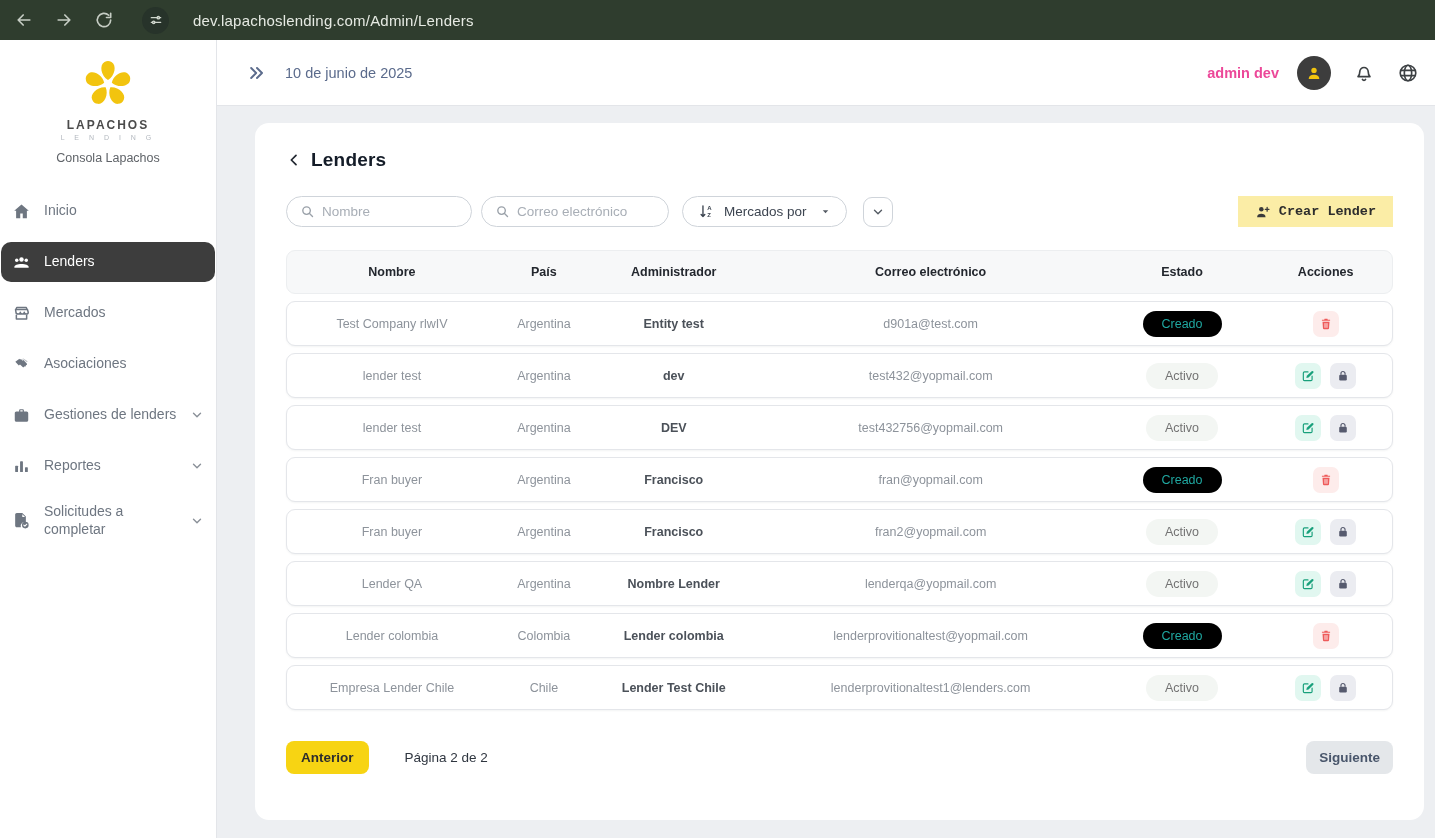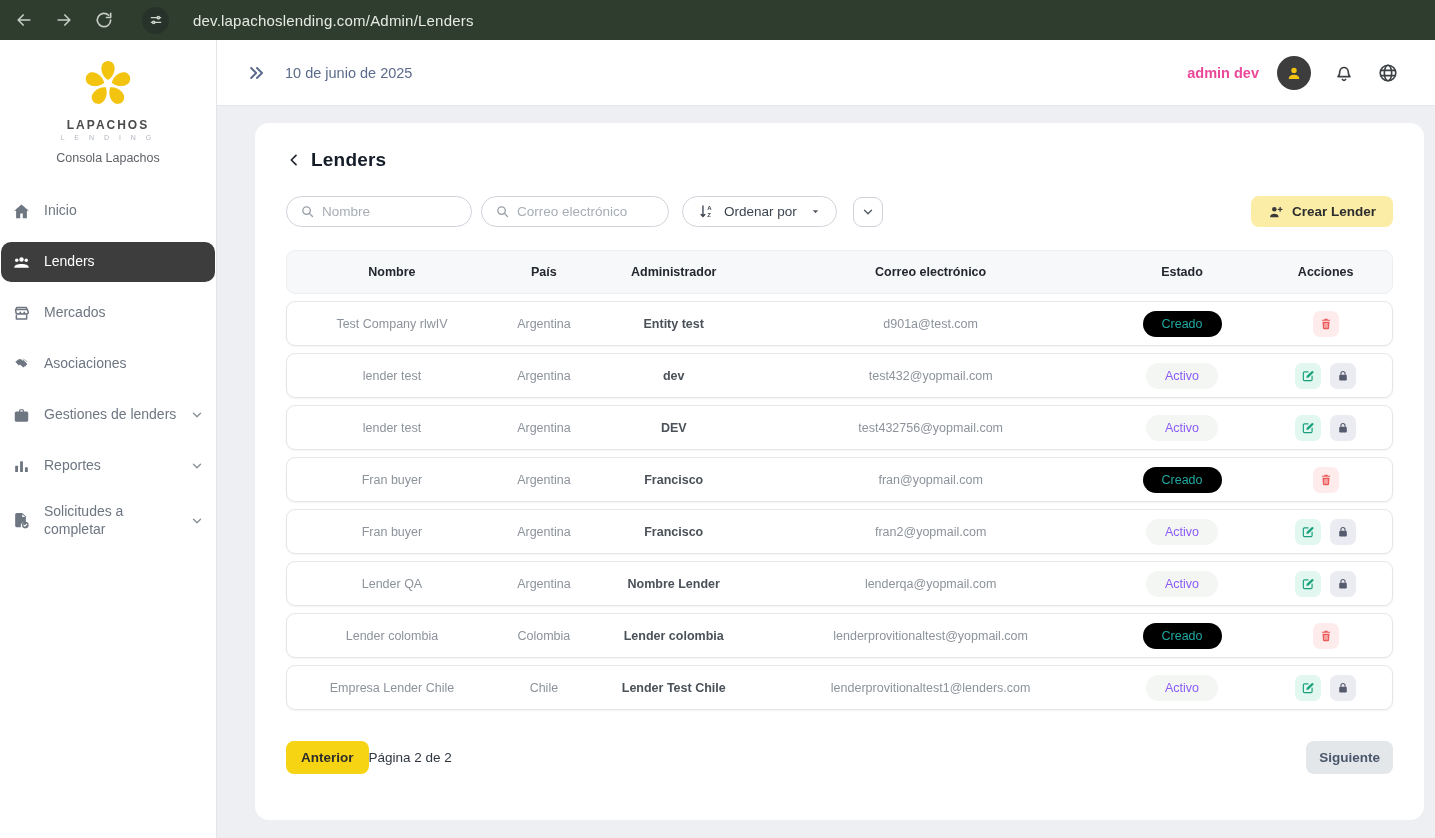--- a/index.html
+++ b/index.html
@@ -23,21 +23,21 @@
   .console-name { font-size:12.5px; color:#5f6368; margin-top:10px; }
   .nav { margin-top:26px; padding:0 1px; }
   .nav-item { min-height:40px; border-radius:10px; display:flex; align-items:center; gap:13px; padding:6px 11px; margin-bottom:11px; color:#6e7681; font-size:14px; cursor:pointer; }
   .nav-item .ic { width:19px; height:19px; flex:0 0 auto; }
   .nav-item.active { background:#3d3d3d; color:#ffffff; }
   .nav-item .lbl { flex:1; line-height:1.25; }
   .nav-item .chev { width:14px; height:14px; color:#8a9098; flex:0 0 auto; }
 
   
   .main { flex:1; display:flex; flex-direction:column; background:#edeff2; min-width:0; }
-  .main-header { height:66px; background:#ffffff; border-bottom:1px solid #e3e5e9; display:flex; align-items:center; padding:0 36px 0 30px; }
+  .main-header { height:66px; background:#ffffff; border-bottom:1px solid #e3e5e9; display:flex; align-items:center; padding:0 16px 0 30px; }
   .collapse-ic { width:20px; height:20px; color:#5b6b8c; cursor:pointer; }
   .header-date { margin-left:18px; font-size:14.5px; color:#5b6b8c; }
   .header-right { margin-left:auto; display:flex; align-items:center; gap:22px; }
   .user-name { font-size:14.5px; font-weight:700; color:#ec4899; }
   .avatar { width:34px; height:34px; border-radius:50%; background:#3d3d3d; display:flex; align-items:center; justify-content:center; cursor:pointer; margin-left:-4px; }
   .bell-btn,.globe-btn { width:22px; height:22px; color:#3c4043; cursor:pointer; }
 
   
   .content { flex:1; padding:17px 11px 18px 38px; min-height:0; }
   .card { background:#ffffff; border-radius:14px; height:100%; padding:26px 31px 0; }
@@ -50,45 +50,45 @@
   .search-pill { height:31px; border:1px solid #cfd4da; border-radius:16px; display:flex; align-items:center; gap:7px; padding:0 13px; background:#fff; }
   .search-pill.w1 { width:186px; } .search-pill.w2 { width:188px; }
   .search-pill svg { width:15px; height:15px; color:#9aa1a9; flex:0 0 auto; }
   .search-pill input { border:none; outline:none; width:100%; font-size:13.5px; color:#3c4450; font-family:"Liberation Sans", sans-serif; background:transparent; }
   .search-pill input::placeholder { color:#a8aeb6; }
   .sort-pill { height:31px; border:1px solid #cfd4da; border-radius:16px; display:flex; align-items:center; gap:9px; padding:0 15px; font-size:13.5px; color:#3c4450; background:#fff; cursor:pointer; margin-left:4px; }
   .sort-pill .sort-ic { width:17px; height:17px; color:#3c4450; }
   .sort-pill .caret { width:11px; height:11px; color:#555b64; margin-left:4px; }
   .expand-btn { width:30px; height:30px; border:1px solid #cfd4da; border-radius:9px; background:#fff; display:flex; align-items:center; justify-content:center; color:#555b64; cursor:pointer; margin-left:7px; }
   .expand-btn svg { width:14px; height:14px; }
-  .create-btn { margin-left:auto; height:31px; background:#fbeda6; border:none; border-radius:8px; display:flex; align-items:center; gap:8px; padding:0 17px; font-size:13.5px; font-weight:700; color:#2d2d2d; cursor:pointer; font-family:Liberation Sans, sans-serif; }
+  .create-btn { margin-left:auto; height:31px; background:#fbeda6; border:none; border-radius:0; display:flex; align-items:center; gap:8px; padding:0 17px; font-size:13.5px; font-weight:700; color:#2d2d2d; cursor:pointer; font-family:Liberation Mono, monospace; }
   .create-btn svg { width:16px; height:16px; color:#3a3a3a; }
 
   
   .tbl { margin-top:23px; }
   .t-head { height:44px; background:#f7f8f9; border:1px solid #eceef0; border-radius:9px; display:flex; align-items:center; }
   .t-head .cell { font-size:12.5px; font-weight:700; color:#23272e; }
   .cell { text-align:center; overflow:hidden; }
   .c-name { flex:0 0 19%; } .c-country { flex:0 0 8.5%; } .c-admin { flex:0 0 15%; }
   .c-email { flex:0 0 31.5%; } .c-status { flex:0 0 14%; } .c-actions { flex:0 0 12%; }
   .t-row { height:45px; margin-top:7px; background:#fff; border:1px solid #e4e6ea; border-radius:9px; box-shadow:0 1px 2px rgba(20,30,40,.05); display:flex; align-items:center; }
   .t-row .cell { font-size:12.5px; color:#8d939b; }
   .t-row .c-admin { font-weight:700; color:#4b5159; }
   .badge { display:inline-block; padding:6px 19px; border-radius:15px; font-size:12.5px; }
   .badge.creado { background:#000000; color:#1fa7a0; }
-  .badge.activo { background:#f3f6f3; color:#8b5cf6; }
+  .badge.activo { background:#f3f6f3; color:#737373; }
   .actions-wrap { display:flex; justify-content:center; gap:9px; }
   .act-btn { width:26px; height:26px; border:none; border-radius:7px; display:flex; align-items:center; justify-content:center; cursor:pointer; }
   .act-btn svg { width:14px; height:14px; }
   .act-delete { background:#fdeceb; color:#ee5a5a; }
   .act-edit { background:#e1f7f0; color:#18a07b; }
   .act-lock { background:#ebecf1; color:#565a6e; }
 
   
-  .pagination { display:flex; align-items:center; margin-top:31px; }
+  .pagination { display:flex; align-items:center; margin-top:31px;gap:36px; }
   .pg-prev { background:#f7d413; border:none; border-radius:8px; padding:9px 15px; font-size:13.5px; font-weight:700; color:#2d2d2d; cursor:pointer; font-family:"Liberation Sans", sans-serif; }
   .pg-info { flex:1; text-align:left; font-size:13.5px; color:#2f3640; }
   .pg-next { background:#e4e7ea; border:none; border-radius:8px; padding:9px 13px; font-size:13.5px; font-weight:700; color:#49566b; cursor:pointer; font-family:"Liberation Sans", sans-serif; }
 </style>
 </head>
 <body>
 
 <div class="topbar">
   <svg class="nav-ic" viewBox="0 0 24 24" fill="none" stroke="currentColor" stroke-width="2" stroke-linecap="round" stroke-linejoin="round">
       <path d="M19 12H5M11 18l-6-6 6-6"></path>
@@ -255,21 +255,21 @@
                 <path d="M15.2 15.2 20 20"></path>
               </svg>
             <input type="text" placeholder="Correo electrónico" style="">
           </div>
           <div class="sort-pill">
             <svg class="sort-ic" viewBox="0 0 24 24" fill="none" stroke="currentColor" stroke-width="1.9" stroke-linecap="round" stroke-linejoin="round">
                 <path d="M7 4v15M7 19l-2.6-2.8M7 19l2.6-2.8"></path>
                 <text x="13" y="10" font-size="8.5" fill="currentColor" stroke="none" font-weight="bold">A</text>
                 <text x="13" y="20" font-size="8.5" fill="currentColor" stroke="none" font-weight="bold">Z</text>
               </svg>
-            <span>Ordenar por</span>
+            <span>Mercados por</span>
             <svg class="caret" viewBox="0 0 24 24" fill="currentColor">
                 <path d="M6 9.5h12L12 16z"></path>
               </svg>
           </div>
           <button class="expand-btn">
             <svg viewBox="0 0 24 24" fill="none" stroke="currentColor" stroke-width="2.4" stroke-linecap="round" stroke-linejoin="round">
                 <path d="M6 9l6 6 6-6"></path>
               </svg>
           </button>
           <button class="create-btn">

